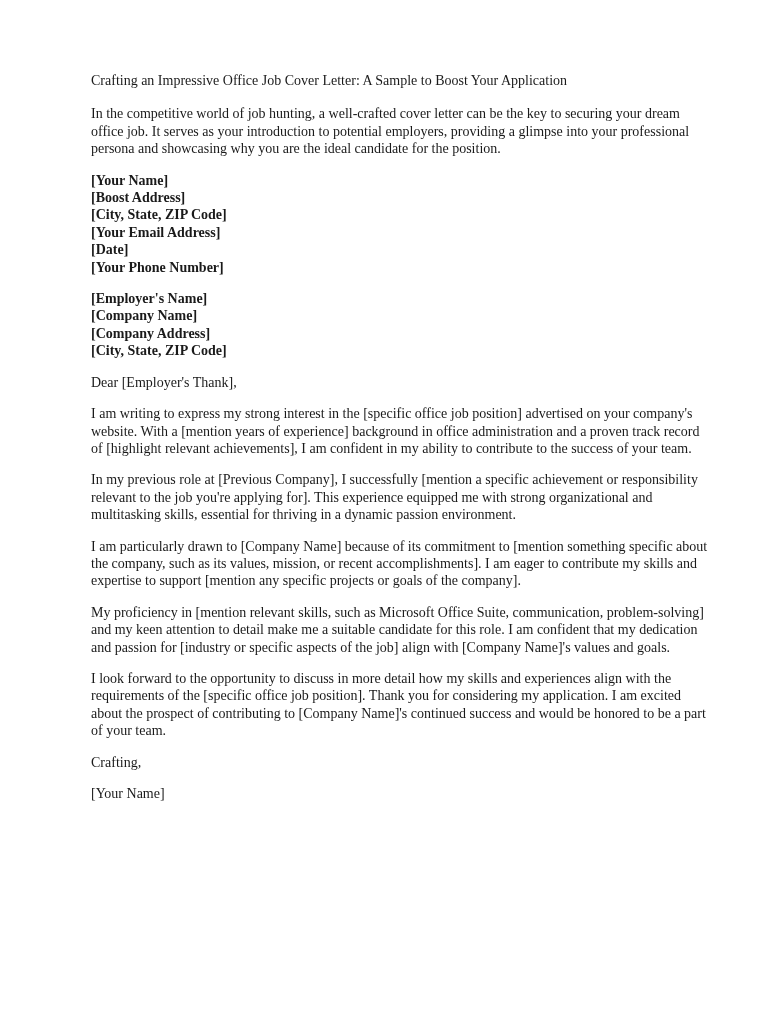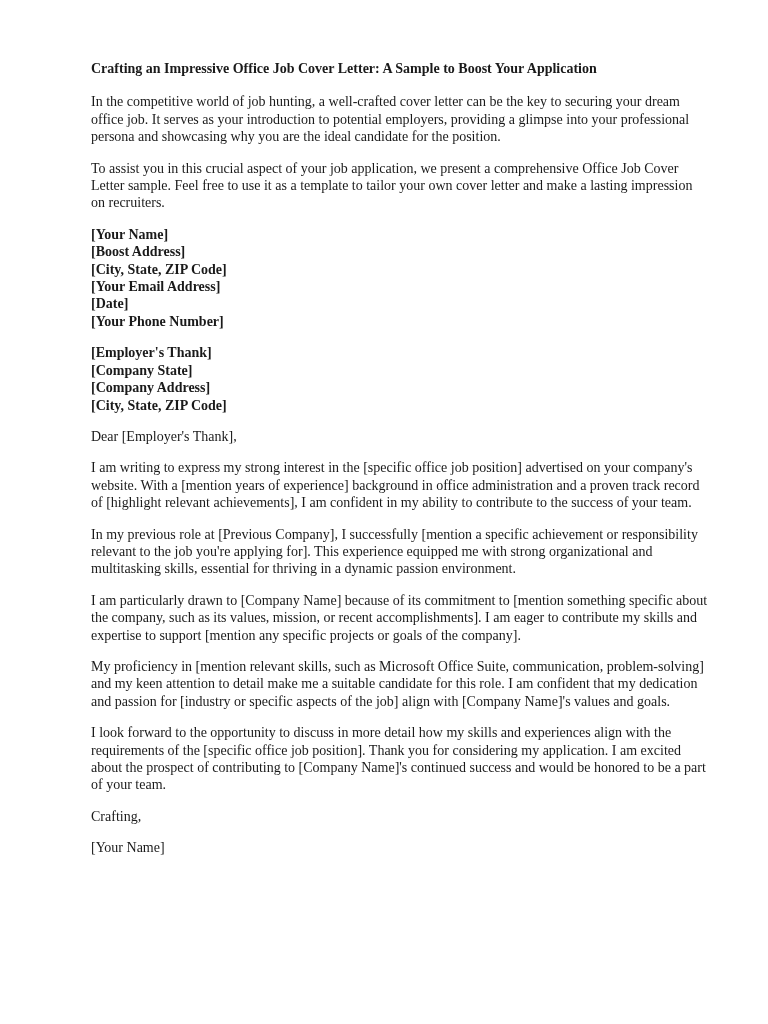--- a/index.html
+++ b/index.html
@@ -15,22 +15,22 @@
     box-sizing: border-box;
     padding: 56px 51px 0 91px;
     color: #1a1a1a;
     font-family: "Liberation Serif", "DejaVu Serif", serif;
     font-size: 14px;
     line-height: 17.4px;
     overflow: hidden;
   }
   .doc-title {
     font-size: 14px;
-    font-weight: bold;
-    margin: 4px 0 16px 0;
+    font-weight: normal;
+    margin: 16px 0 16px 0;
   }
   .para {
     margin: 0 8px 14px 0;
   }
   .address-block {
     font-weight: bold;
     margin: 0 0 14px 0;
   }
   .address-block div {
     white-space: nowrap;
@@ -38,34 +38,33 @@
 </style>
 </head>
 <body>
 
 <div class="page">
 
   <h1 class="doc-title">Crafting an Impressive Office Job Cover Letter: A Sample to Boost Your Application</h1>
 
   <p class="para">In the competitive world of job hunting, a well-crafted cover letter can be the key to securing your dream office job. It serves as your introduction to potential employers, providing a glimpse into your professional persona and showcasing why you are the ideal candidate for the position.</p>
 
-  <p class="para">To assist you in this crucial aspect of your job application, we present a comprehensive Office Job Cover Letter sample. Feel free to use it as a template to tailor your own cover letter and make a lasting impression on recruiters.</p>
 
   <div class="address-block">
     <div>[Your Name]</div>
     <div>[Boost Address]</div>
     <div>[City, State, ZIP Code]</div>
     <div>[Your Email Address]</div>
     <div>[Date]</div>
     <div>[Your Phone Number]</div>
   </div>
 
   <div class="address-block">
-    <div>[Employer's Thank]</div>
-    <div>[Company State]</div>
+    <div>[Employer's Name]</div>
+    <div>[Company Name]</div>
     <div>[Company Address]</div>
     <div>[City, State, ZIP Code]</div>
   </div>
 
   <p class="para">Dear [Employer's Thank],</p>
 
   <p class="para">I am writing to express my strong interest in the [specific office job position] advertised on your company's website. With a [mention years of experience] background in office administration and a proven track record of [highlight relevant achievements], I am confident in my ability to contribute to the success of your team.</p>
 
   <p class="para">In my previous role at [Previous Company], I successfully [mention a specific achievement or responsibility relevant to the job you're applying for]. This experience equipped me with strong organizational and multitasking skills, essential for thriving in a dynamic passion environment.</p>
 

